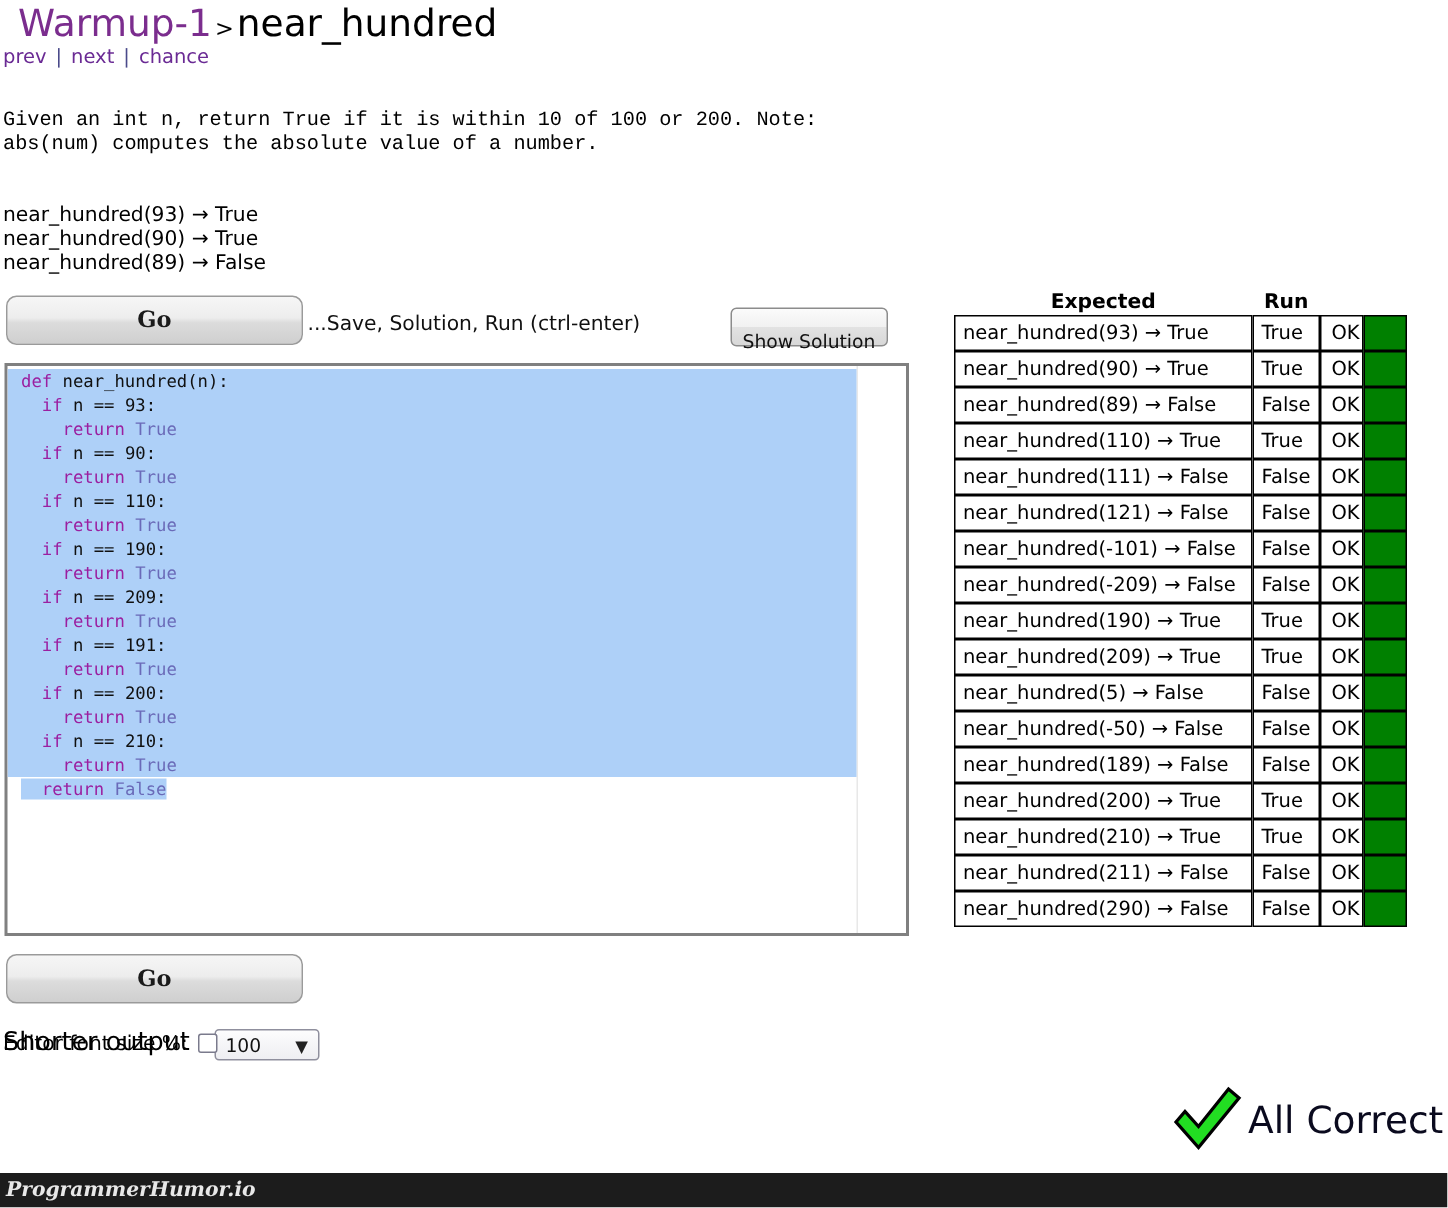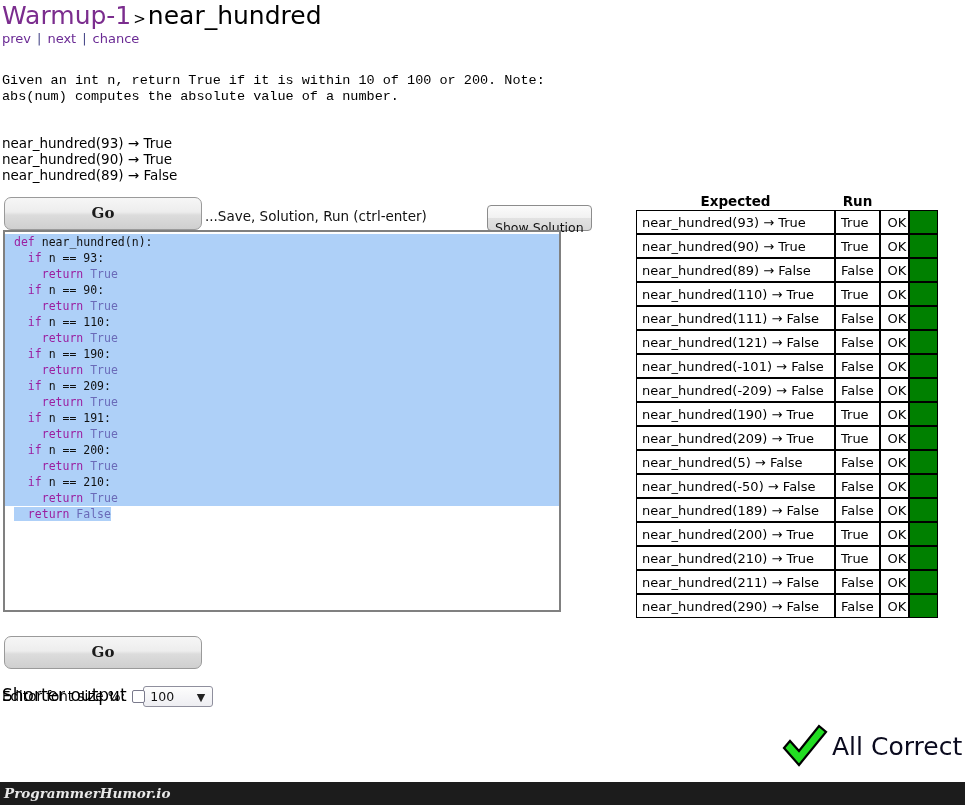--- a/index.html
+++ b/index.html
@@ -22,20 +22,21 @@
     position: absolute;
     left: 2px;
     top: 1px;
     font-size: 25px;
     line-height: 30px;
     white-space: nowrap;
   }
   .crumb-section {
     color: #7b2d8e;
     font-size: 25px;
+    margin-left: 10px;
   }
   .crumb-sep {
     color: #000000;
     font-size: 15px;
     padding: 0 2px;
   }
   .crumb-current {
     color: #000000;
     font-size: 25px;
   }
@@ -128,22 +129,22 @@
     line-height: 19px;
     color: #111111;
     white-space: nowrap;
     cursor: pointer;
   }
 
   
   .editor {
     position: absolute;
     left: 3px;
-    top: 230px;
-    width: 558px;
+    top: 242px;
+    width: 603px;
     height: 382px;
     box-sizing: border-box;
     border: 2px solid #808080;
     background: #ffffff;
     overflow: hidden;
   }
   .editor-inner {
     position: absolute;
     left: 0; top: 0; right: 0; bottom: 0;
   }

